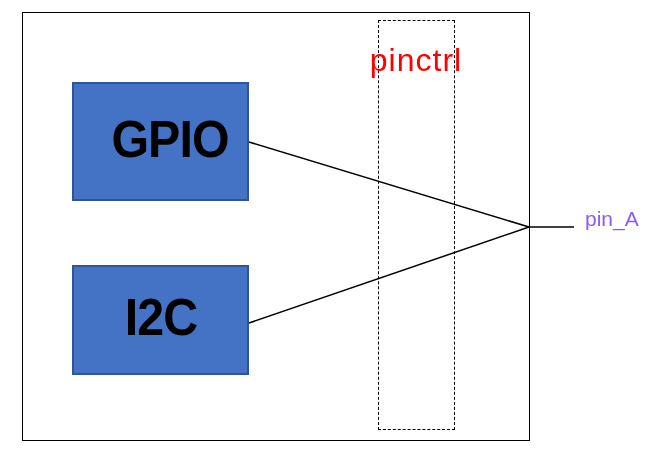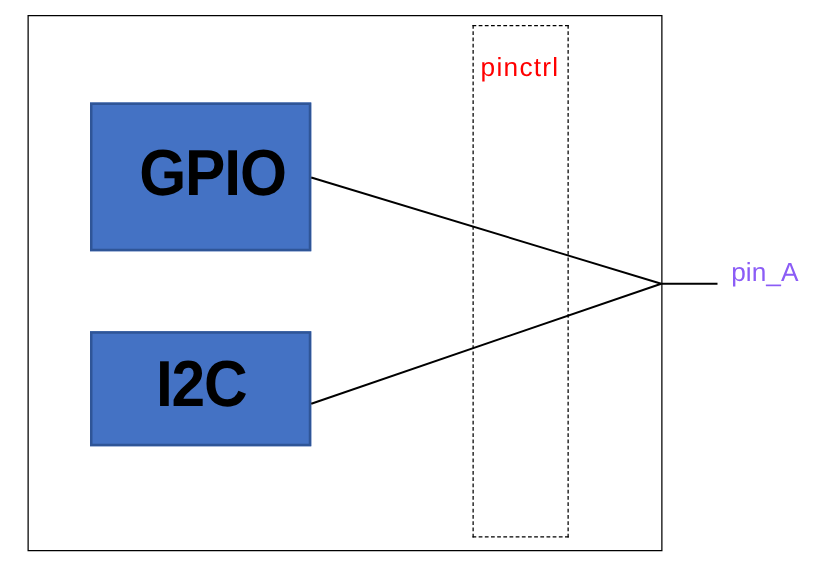--- a/index.html
+++ b/index.html
@@ -35,38 +35,38 @@
     box-sizing: border-box;
     background: transparent;
   }
   .pinctrl-label {
     position: absolute;
     left: 353px;
     top: 43px;
     width: 126px;
     text-align: center;
     color: var(--pinctrl-text, #ff0000);
-    font-size: 21px;
+    font-size: 32px;
     line-height: 1.1;
     letter-spacing: 1px;
     white-space: nowrap;
   }
   .block {
     position: absolute;
     left: 72px;
     width: 177px;
     background: var(--block-fill, #4472C4);
     border: 2px solid var(--block-border, #2F5597);
     box-sizing: border-box;
     display: flex;
     align-items: center;
     justify-content: center;
   }
   .block-gpio { top: 82px; height: 119px; padding-left: 20px; }
-  .block-i2c  { top: 265px; height: 92px; }
+  .block-i2c  { top: 265px; height: 110px; }
   .block-label {
     color: #000000;
     font-weight: bold;
     font-size: 52px;
     letter-spacing: -1px;
     transform: scaleX(0.93);
     line-height: 1;
     padding-bottom: 6px;
   }
   .pin-label {

